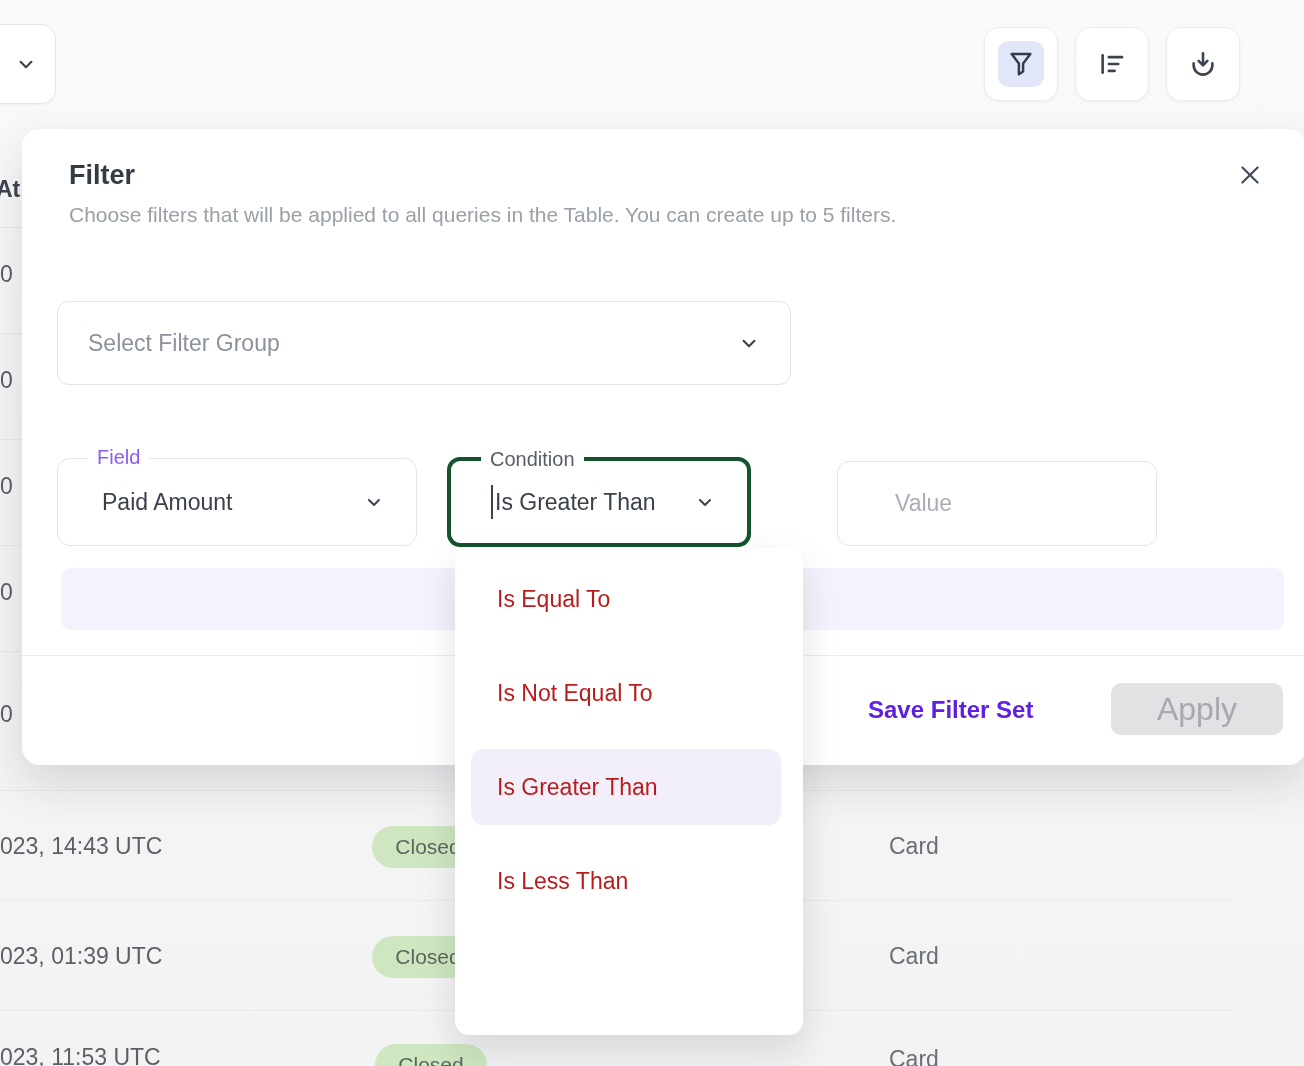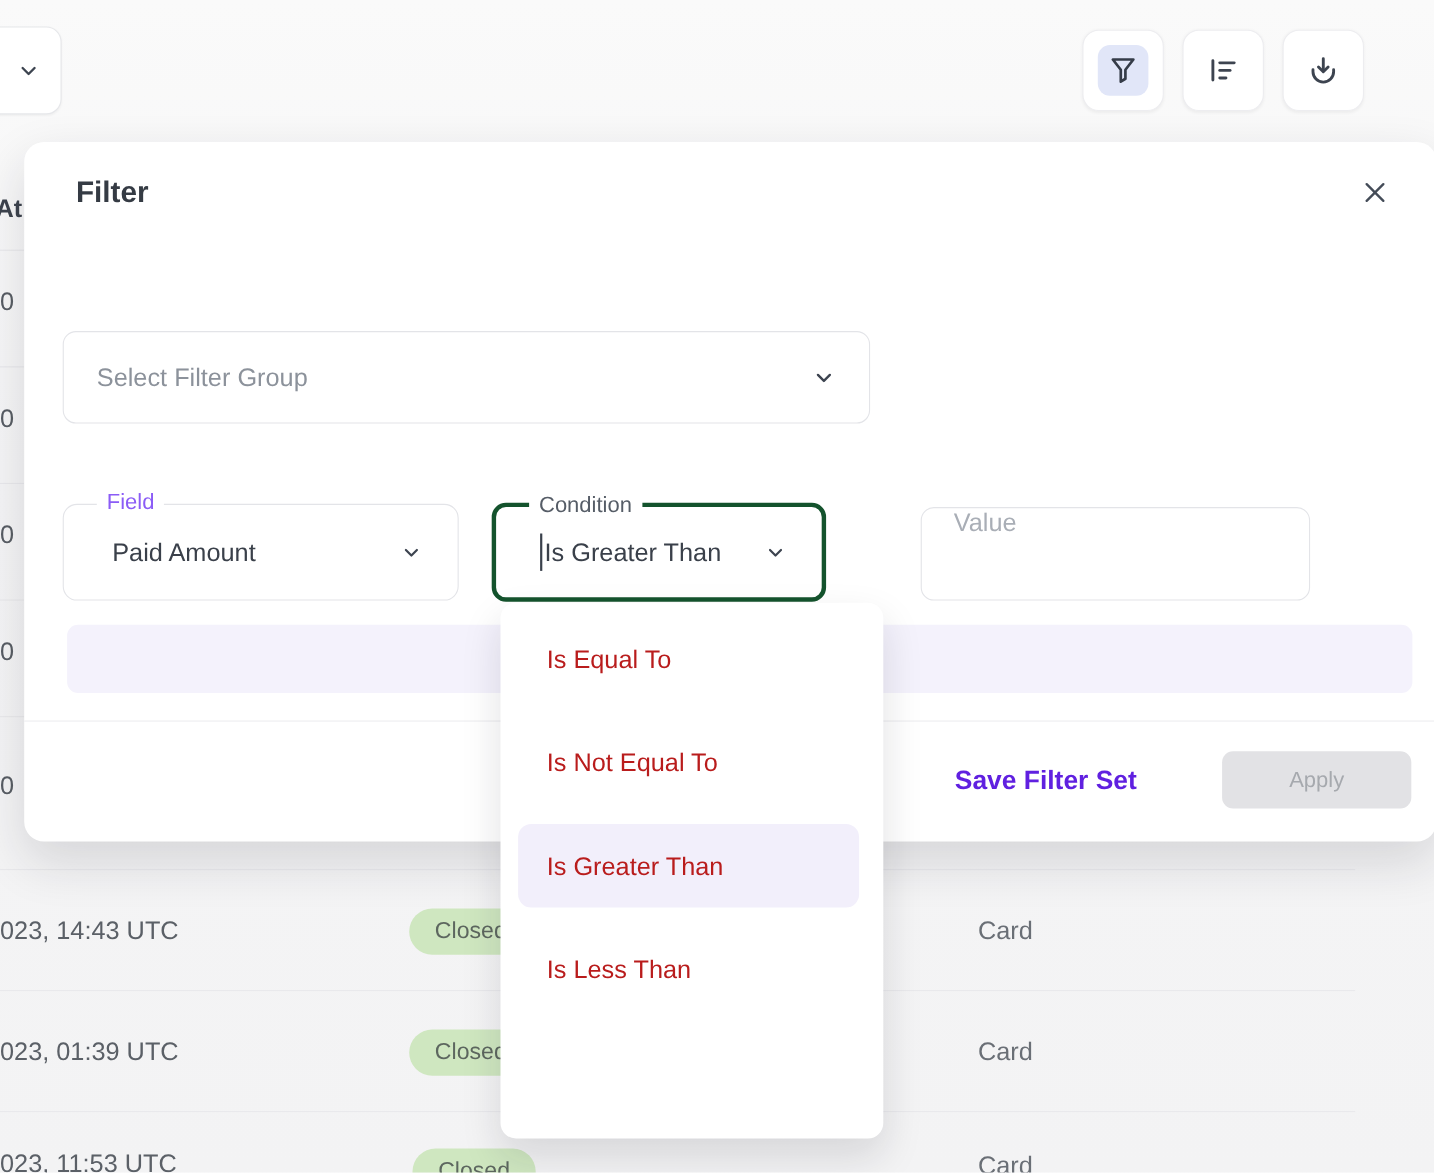--- a/index.html
+++ b/index.html
@@ -71,37 +71,37 @@
 
   .field-box { left:35px; top:329px; width:360px; height:88px; border:1px solid #e3e4e8; }
   .field-box .fvalue { padding-left:44px; }
 
   .cond-box { left:425px; top:328px; width:304px; height:90px; border:4px solid #14532d; }
   .cond-box .legend { color:#565d67; }
   .cond-box .fvalue { padding-left:40px; }
   .caret { display:inline-block; width:2px; height:34px; background:#3a414c; margin-right:2px; }
 
   .value-box {
-    position:absolute; left:815px; top:332px; width:354px; height:85px;
-    border:1px solid #e3e4e8; border-radius:12px; display:flex; align-items:flex-start;
+    position:absolute; left:815px; top:332px; width:320px; height:85px;
+    border:1px solid #e3e4e8; border-radius:12px; display:flex; align-items:center;padding-left:28px;
   }
   .value-box input {
     border:none; outline:none; background:transparent; width:100%;
     font-family:"Liberation Sans", sans-serif; font-size:23px; color:#3a404a; padding-left:29px;
   }
   .value-box input::placeholder { color:#a9aeb6; opacity:1; }
 
   .lavender-band { position:absolute; left:39px; top:439px; width:1223px; height:62px; border-radius:10px; background:#f4f2fc; }
 
   .footer-line { position:absolute; left:0; top:526px; width:100%; height:1px; background:#ededf0; }
   .save-link { position:absolute; left:846px; top:567px; font-size:24px; font-weight:700; color:#6020e0; cursor:pointer; }
   .apply-btn {
     position:absolute; left:1089px; top:554px; width:172px; height:52px;
     background:#e2e2e5; color:#a6a9ae; border:none; border-radius:10px;
-    font-family:"Liberation Sans", sans-serif; font-size:20px; font-weight:500;
+    font-family:"Liberation Sans", sans-serif; font-size:32px; font-weight:500;
     display:flex; align-items:center; justify-content:center;
   }
 
   
   .cond-dropdown {
     position:absolute; left:455px; top:548px; width:348px; height:487px;
     background:#fff; border-radius:14px; z-index:30; padding-top:4px;
     box-shadow:0 16px 36px rgba(25,25,40,.13);
   }
   .opt { position:relative; height:94px; display:flex; align-items:center; padding-left:42px; font-size:23px; color:#b91c1c; cursor:pointer; }
@@ -184,20 +184,21 @@
           <line x1="12" y1="3.5" x2="12" y2="12.5"></line>
           <polyline points="8.5,9.5 12,13 15.5,9.5"></polyline>
           <path d="M4.5 11.5v1.5a7.5 7.5 0 0 0 15 0v-1.5"></path>
         </svg>
     </span>
   </div>
 </div>
 
 <div class="modal">
   <div class="modal-title">Filter</div>
+  <div class="modal-subtitle">Choose filters that will be applied to all queries in the Table. You can create up to 5 filters.</div>
 
   <div class="close-btn">
     <span>
       <svg class="icon" width="26" height="26" viewBox="0 0 24 24" fill="none" stroke="#434b57" stroke-width="2" stroke-linecap="round">
           <line x1="5" y1="5" x2="19" y2="19"></line>
           <line x1="19" y1="5" x2="5" y2="19"></line>
         </svg>
     </span>
   </div>
 

